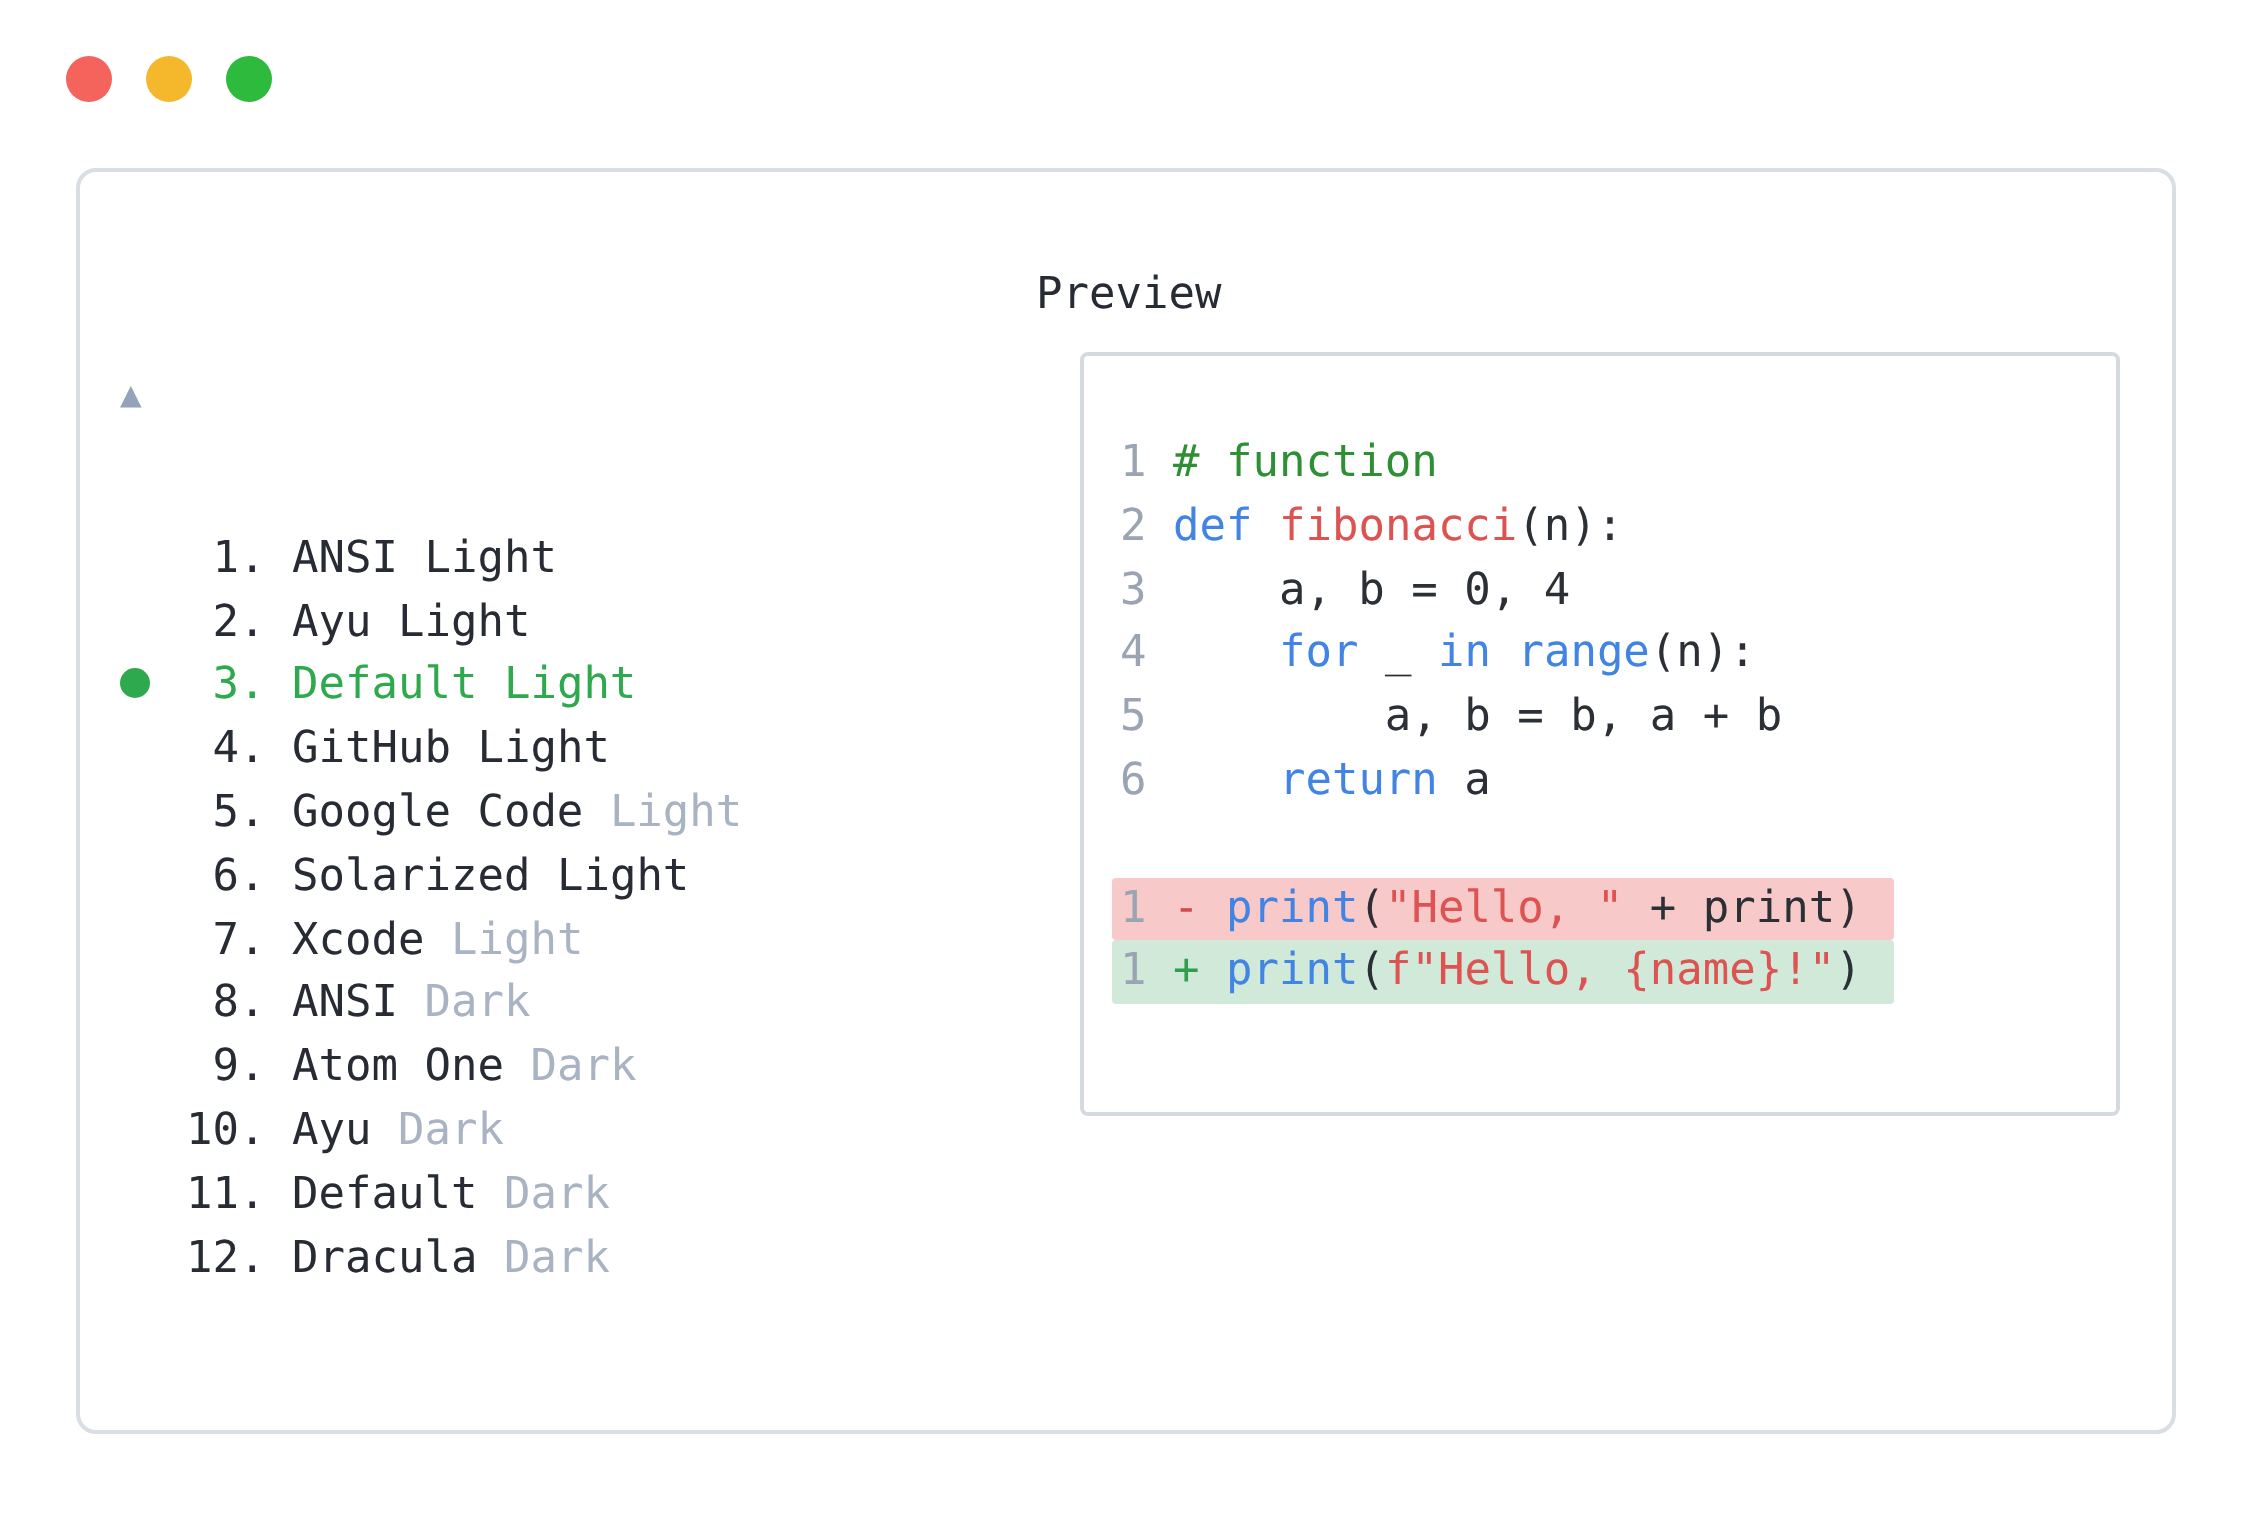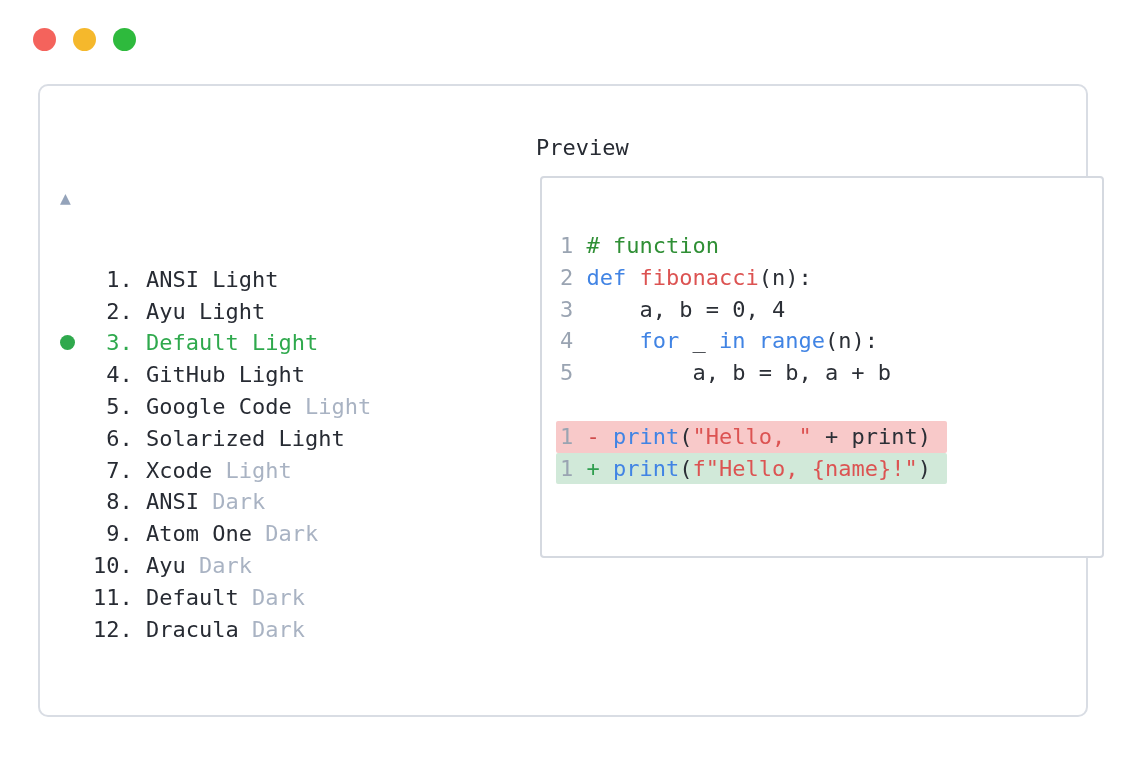--- a/index.html
+++ b/index.html
@@ -28,25 +28,25 @@
 
   .theme-row { line-height:31.8px; height:31.8px; white-space:pre; cursor:pointer; }
   .marker { display:inline-block; width:33px; }
   .dot { display:inline-block; width:15px; height:15px; border-radius:50%;
          background:var(--selected-green,#2fa94d); }
   .num { display:inline-block; width:3ch; text-align:right; }
   .suffix.muted { color:var(--muted,#a9b3c3); }
   .theme-row.selected, .theme-row.selected .num,
   .theme-row.selected .tname, .theme-row.selected .suffix { color:var(--selected-green,#2fa94d); }
 
-  .preview-title { position:absolute; left:496px; top:46px; line-height:31.8px; }
+  .preview-title { position:absolute; left:478px; top:46px; line-height:31.8px; }
   .preview-box {
-    position:absolute; left:500px; top:90px; width:564px; height:382px;
+    position:absolute; left:500px; top:90px; width:520px; height:382px;
     background:#fff; border:2px solid var(--preview-border,#d5d9e0);
-    border-radius:4px; padding:52px 0 0 18px;
+    border-radius:4px; padding:38px 0 0 18px;
   }
   .code-line { line-height:31.8px; height:31.8px; white-space:pre; }
   .ln   { color:var(--line-number,#9aa4b2); display:inline-block; width:1ch; margin-right:1ch; }
   .cmt  { color:var(--comment,#2f8f35); }
   .kw   { color:var(--keyword,#4184e4); }
   .fn   { color:var(--accent-red,#dc5352); }
   .str  { color:var(--accent-red,#dc5352); }
   .pl   { color:var(--plain-code,#2b2f36); }
   .diff-bg { display:inline-block; padding:0 16px 0 4px; margin-left:-4px; border-radius:2px; }
   .removed .diff-bg { background:var(--diff-removed-bg,#f8c9c9); }
@@ -73,18 +73,19 @@
   </div>
 
   <div class="preview-title">Preview</div>
   <div class="preview-box">
     <div id="code-block">
         <div class="code-line"><span class="ln">1</span><span class="cmt"># function</span></div>
         <div class="code-line"><span class="ln">2</span><span class="kw">def</span><span class="pl"> </span><span class="fn">fibonacci</span><span class="pl">(n):</span></div>
         <div class="code-line"><span class="ln">3</span><span class="pl">    a, b = 0, 4</span></div>
         <div class="code-line"><span class="ln">4</span><span class="pl">    </span><span class="kw">for</span><span class="pl"> _ </span><span class="kw">in</span><span class="pl"> </span><span class="kw">range</span><span class="pl">(n):</span></div>
         <div class="code-line"><span class="ln">5</span><span class="pl">        a, b = b, a + b</span></div>
+        <div class="code-line"><span class="ln">6</span><span class="pl">    </span><span class="kw">return</span><span class="pl"> a</span></div>
         <div class="code-line"></div>
         <div class="code-line removed"><span class="diff-bg"><span class="ln">1</span><span class="sign">-</span> <span class="kw">print</span><span class="pl">(</span><span class="str">"Hello, "</span><span class="pl"> + print)</span></span></div>
         <div class="code-line added"><span class="diff-bg"><span class="ln">1</span><span class="sign">+</span> <span class="kw">print</span><span class="pl">(</span><span class="str">f"Hello, {name}!"</span><span class="pl">)</span></span></div>
       </div>
   </div>
 </div>
 
 </body></html>

